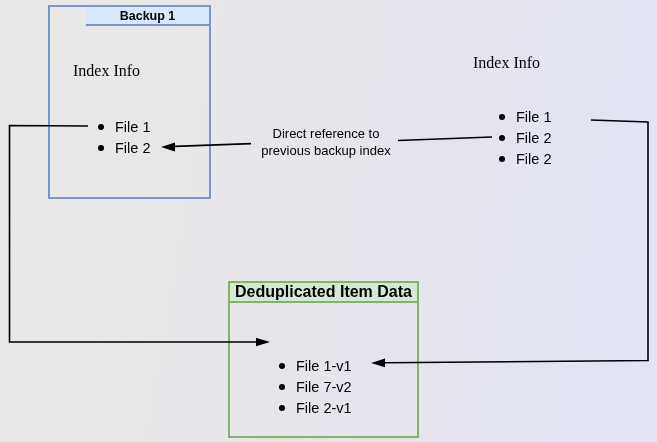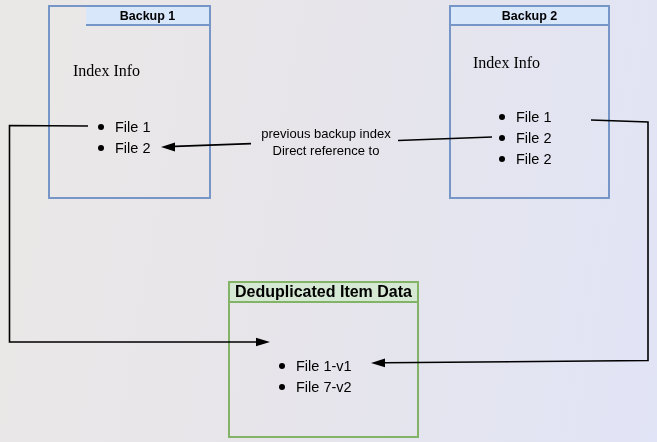--- a/index.html
+++ b/index.html
@@ -46,23 +46,20 @@
     <div class="file-row">
       <span class="dot"></span>
       <span class="file-text">File 1</span>
     </div>
     <div class="file-row">
       <span class="dot"></span>
       <span class="file-text">File 2</span>
     </div>
   </div>
 
-  <div class="box" style="left:449px;top:5px;width:161px;height:194px;">
-    <div class="box-header" style="height:19px;">Backup 2</div>
-  </div>
   <div class="section-label" style="left:473px;top:54px;">Index Info</div>
   <div class="file-list" style="left:495px;top:106px;">
     <div class="file-row">
       <span class="dot"></span>
       <span class="file-text">File 1</span>
     </div>
     <div class="file-row">
       <span class="dot"></span>
       <span class="file-text">File 2</span>
     </div>
@@ -77,25 +74,29 @@
   </div>
   <div class="file-list" style="left:275px;top:355px;">
     <div class="file-row">
       <span class="dot"></span>
       <span class="file-text">File 1-v1</span>
     </div>
     <div class="file-row">
       <span class="dot"></span>
       <span class="file-text">File 7-v2</span>
     </div>
+    <div class="file-row">
+      <span class="dot"></span>
+      <span class="file-text">File 2-v1</span>
+    </div>
   </div>
 
   <div class="edge-label">
+    <div>Direct reference to</div>
     <div>previous backup index</div>
-    <div>Direct reference to</div>
   </div>
 
   <svg class="arrows" viewBox="0 0 657 442" xmlns="http://www.w3.org/2000/svg">
 
     <g>
       <path d="M 88 126 L 9.5 125.5 L 9.5 342 L 256 342" fill="none" stroke="#000" stroke-width="1.6"></path>
       <polygon points="270,342 256,337.7 256,346.3" fill="#000"></polygon>
     </g>
 
     <g>

